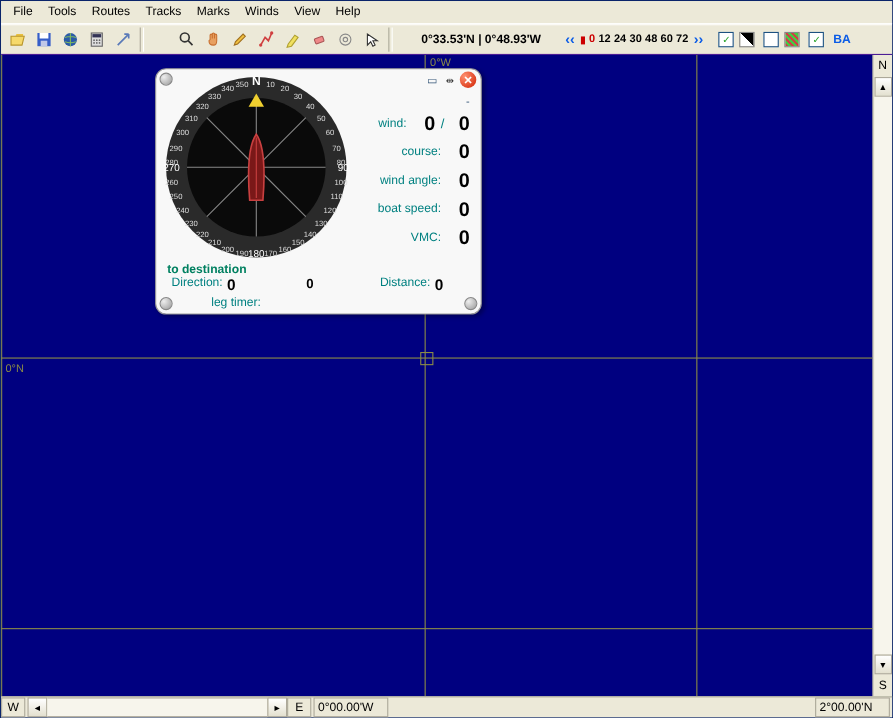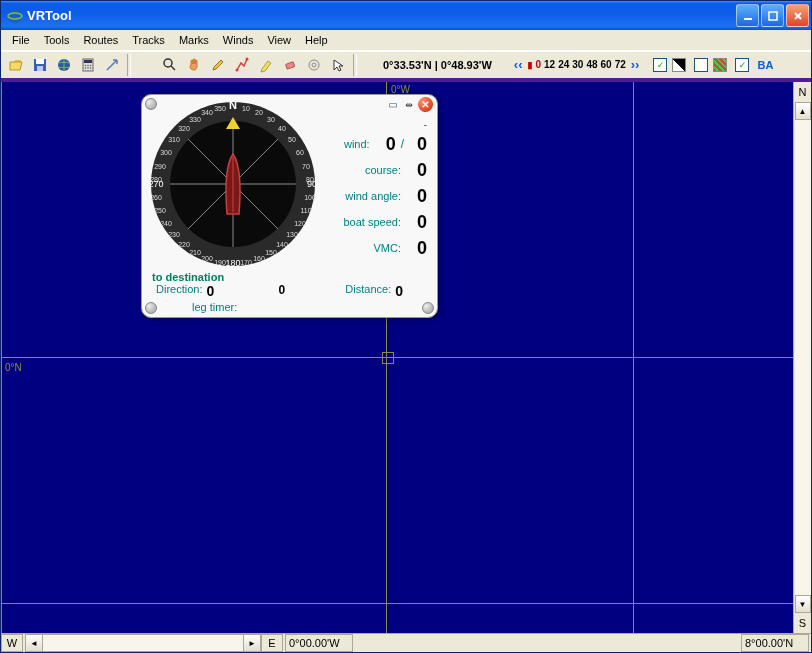--- a/index.html
+++ b/index.html
@@ -6,21 +6,21 @@
 .window{width:812px;height:653px;display:flex;flex-direction:column;border:1px solid #0a246a;box-sizing:border-box}
 .titlebar{height:29px;background:linear-gradient(to bottom,#3a93ff 0%,#0b5ce6 8%,#0b5ce6 40%,#1f6ff6 88%,#0a4dc8 100%);display:flex;align-items:center;color:#fff;font-weight:bold;font-size:13px;padding:0 2px 0 6px}
 .titlebar .app-icon{width:16px;height:16px;margin-right:4px;display:flex;align-items:center;justify-content:center}
 .titlebar .title{flex:1}
 .win-btns{display:flex;gap:2px}
 .win-btn{width:21px;height:21px;border-radius:3px;display:flex;align-items:center;justify-content:center;font-weight:bold;font-family:Arial;font-size:12px;color:#fff;border:1px solid rgba(255,255,255,.5)}
 .win-btn.min,.win-btn.max{background:linear-gradient(to bottom,#5bb0ff,#1a6ae0)}
 .win-btn.close{background:linear-gradient(to bottom,#f6a37a,#e0422b)}
 .menubar{height:20px;background:#ece9d8;display:flex;align-items:center;padding:0 4px;gap:0;border-bottom:1px solid #fff}
 .menubar span{padding:2px 7px;cursor:default}
-.toolbar{height:27px;background:#ece9d8;display:flex;align-items:center;padding:0 4px;gap:2px;border-bottom:4px solid #4c1d95;box-shadow:inset 0 1px 0 #fff}
+.toolbar{height:27px;background:#ece9d8;display:flex;align-items:center;padding:0 4px;gap:2px;border-bottom:1px solid #4c1d95;box-shadow:inset 0 1px 0 #fff}
 .tb-btn{width:22px;height:22px;display:flex;align-items:center;justify-content:center;border-radius:2px}
 .tb-sep{width:2px;height:22px;border-left:1px solid #aca899;border-right:1px solid #fff;margin:0 2px}
 .coord-box{font-weight:bold;font-size:11px;padding:0 6px;color:#000}
 .time-scale{display:flex;align-items:center;gap:3px;font-size:10px;font-weight:bold}
 .time-scale .num{color:#000}
 .time-scale .num.red{color:#c00}
 .arrow-btn{color:#0b5ce6;font-weight:bold;font-size:13px;padding:0 2px}
 .main{flex:1;display:flex;position:relative;overflow:hidden}
 .map{flex:1;background:#000080;position:relative}
 .map .grid-v{position:absolute;top:0;bottom:0;width:1px;background:#8b8b46}
@@ -62,46 +62,20 @@
 .compass svg{width:100%;height:100%}
 
 .chk{width:12px;height:12px;border:1px solid #1c5180;background:#fff;display:inline-flex;align-items:center;justify-content:center;font-size:9px;color:#21a121;margin-right:3px}
 .color-sw{width:12px;height:12px;border:1px solid #888;display:inline-block;vertical-align:middle}
 .ba-label{color:#0b5ce6;font-weight:bold;font-size:11px;margin-left:3px}
 </style>
 </head>
 <body>
 
 <div class="window">
-  <div class="titlebar">
-    <span class="app-icon">
-      <svg viewBox="0 0 16 16">
-          <circle cx="8" cy="8" r="7" fill="#1a5fbf"></circle>
-          <ellipse cx="8" cy="8" rx="7" ry="3" fill="none" stroke="#7fc040" stroke-width="1.5"></ellipse>
-        </svg>
-    </span>
-    <span class="title">VRTool</span>
-    <div class="win-btns">
-      <div class="win-btn min">
-          <svg width="10" height="10">
-            <rect x="1" y="7" width="8" height="2" fill="#fff"></rect>
-          </svg>
-        </div>
-      <div class="win-btn max">
-          <svg width="10" height="10">
-            <rect x="1" y="1" width="8" height="8" fill="none" stroke="#fff" stroke-width="1.5"></rect>
-          </svg>
-        </div>
-      <div class="win-btn close">
-          <svg width="10" height="10">
-            <path d="M2 2 L8 8 M8 2 L2 8" stroke="#fff" stroke-width="2"></path>
-          </svg>
-        </div>
-    </div>
-  </div>
 
   <div class="menubar">
     <span>File</span>
     <span>Tools</span>
     <span>Routes</span>
     <span>Tracks</span>
     <span>Marks</span>
     <span>Winds</span>
     <span>View</span>
     <span>Help</span>
@@ -357,15 +331,15 @@
   <div class="statusbar">
     <div class="sb-cell" style="width:14px;justify-content:center">W</div>
     <div class="hscroll">
       <div class="hbtn">◄</div>
       <div class="htrack"></div>
       <div class="hbtn">►</div>
     </div>
     <div class="sb-cell" style="width:14px;justify-content:center">E</div>
     <div class="sb-cell" style="flex:0 0 auto;min-width:60px">0°00.00'W</div>
     <div style="flex:1"></div>
-    <div class="sb-cell" style="min-width:60px">8°00.00'N</div>
+    <div class="sb-cell" style="min-width:60px">2°00.00'N</div>
   </div>
 </div>
 
 </body></html>

